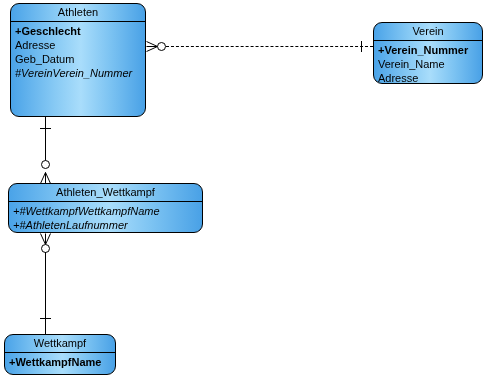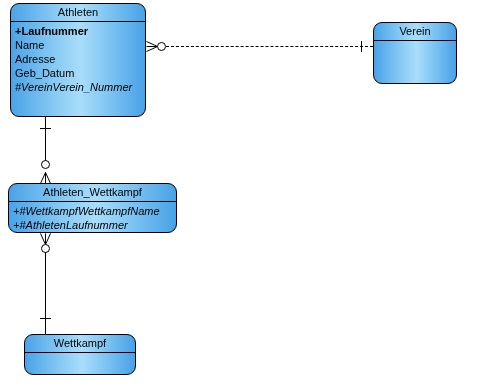--- a/index.html
+++ b/index.html
@@ -96,42 +96,49 @@
   }
 </style>
 </head>
 <body>
 
 <div id="canvas">
 
   <div class="entity" style="left:10px; top:3px; width:136px; height:114px;">
     <div class="entity-title">Athleten</div>
     <div class="entity-body">
-      <div class="attr key">+Laufnummer</div>
-      <div class="attr">Name</div>
+      <div class="attr key">+Geschlecht</div>
       <div class="attr">Adresse</div>
       <div class="attr">Geb_Datum</div>
       <div class="attr fk">#VereinVerein_Nummer</div>
     </div>
   </div>
 
-  <div class="entity" style="left:373px; top:22px; width:84px; height:62px;">
+  <div class="entity" style="left:373px; top:22px; width:110px; height:62px;">
     <div class="entity-title">Verein</div>
+    <div class="entity-body">
+      <div class="attr key">+Verein_Nummer</div>
+      <div class="attr">Verein_Name</div>
+      <div class="attr">Adresse</div>
+    </div>
   </div>
 
-  <div class="entity" style="left:8px; top:183px; width:169px; height:50px;">
+  <div class="entity" style="left:8px; top:183px; width:195px; height:50px;">
     <div class="entity-title">Athleten_Wettkampf</div>
     <div class="entity-body">
       <div class="attr fk">+#WettkampfWettkampfName</div>
       <div class="attr fk">+#AthletenLaufnummer</div>
     </div>
   </div>
 
-  <div class="entity" style="left:24px; top:334px; width:112px; height:41px;">
+  <div class="entity" style="left:4px; top:334px; width:112px; height:41px;">
     <div class="entity-title">Wettkampf</div>
+    <div class="entity-body">
+      <div class="attr key">+WettkampfName</div>
+    </div>
   </div>
 
   <div class="crow" style="left:146px; top:41px;">
     <svg width="12" height="11" viewBox="0 0 12 11">
       <path d="M11.5 5.5 L0.5 0.5 M11.5 5.5 L0.5 5.5 M11.5 5.5 L0.5 10.5" stroke="#000000" stroke-width="1" fill="none"></path>
     </svg>
   </div>
   <div class="circle" style="left:157px; top:42px;"></div>
   <div class="dashed-line" style="left:166px; top:46px; width:207px;"></div>
   <div class="tick tick-v" style="left:361px; top:41px;"></div>

